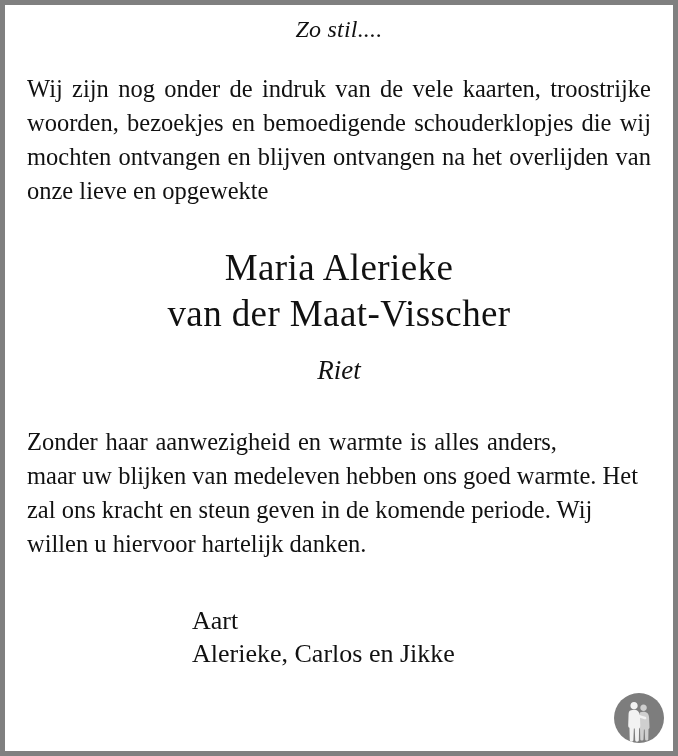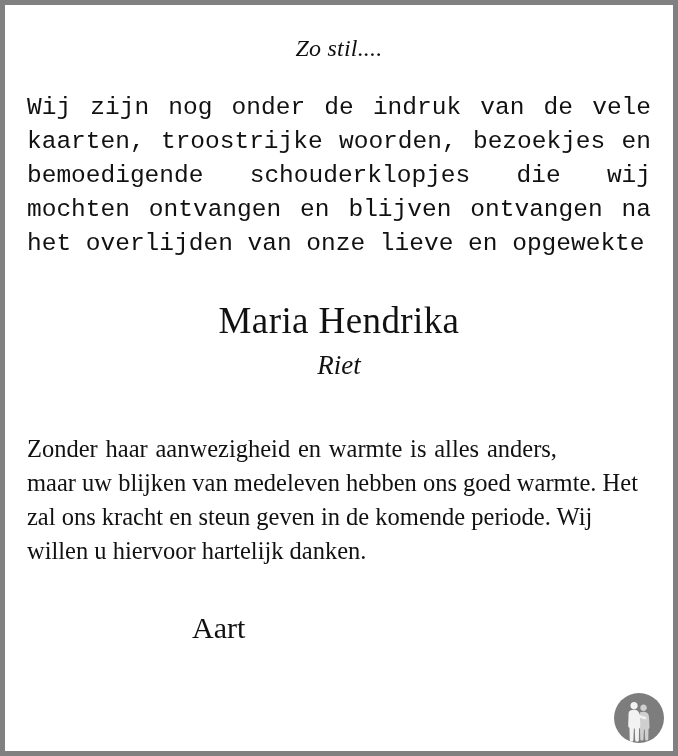--- a/index.html
+++ b/index.html
@@ -28,21 +28,21 @@
     position: relative;
     box-sizing: border-box;
     width: 100%;
     height: 100%;
     padding: 0 17px;
   }
 
   
   .quote-block {
     margin: 0;
-    padding-top: 28px;
+    padding-top: 9px;
     display: flex;
     flex-direction: column;
     align-items: center;
   }
   .quote-inner {
     text-align: left;
   }
   .quote-line {
     font-style: italic;
     font-size: 24px;
@@ -55,24 +55,23 @@
   .para {
     font-size: 24.5px;
     line-height: 34px;
     text-align: justify;
     text-justify: inter-word;
     margin: 0;
     padding: 0 5px;
   }
   .para.p-intro {
     margin-top: 27px;
-    font-family: Liberation Mono, monospace;
   }
   .para.p-thanks {
-    margin-top: 12px;
+    margin-top: 0;
     text-align: left;
   }
   .para.p-thanks .justified-line {
     display: block;
     text-align: justify;
     text-align-last: justify;
     width: 530px;
   }
 
   
@@ -83,35 +82,35 @@
   .name-line {
     font-size: 37px;
     line-height: 46px;
     letter-spacing: 0.4px;
     white-space: nowrap;
   }
   .nickname {
     font-style: italic;
     font-size: 27px;
     line-height: 34px;
-    margin-top: 4px;
+    margin-top: 16px;
   }
 
   
   .gap-before-thanks {
     height: 38px;
   }
 
   
   .signature-block {
     margin-top: 43px;
     padding-left: 170px;
   }
   .signature-line {
-    font-size: 30px;
+    font-size: 26px;
     line-height: 33px;
     white-space: nowrap;
   }
 
   
   .logo {
     position: absolute;
     right: 8px;
     bottom: 7px;
     width: 52px;
@@ -126,35 +125,37 @@
 
     <div class="quote-block">
       <div class="quote-inner">
         <div class="quote-line">Zo stil....</div>
       </div>
     </div>
 
     <p class="para p-intro">Wij zijn nog onder de indruk van de vele kaarten, troostrijke woorden, bezoekjes en bemoedigende schouderklopjes die wij mochten ontvangen en blijven ontvangen na het overlijden van onze lieve en opgewekte</p>
 
     <div class="name-block">
-      <div class="name-line">Maria Hendrika</div>
+      <div class="name-line">Maria Alerieke</div>
+      <div class="name-line">van der Maat-Visscher</div>
       <div class="nickname">Riet</div>
     </div>
 
     <div class="gap-before-thanks"></div>
 
     <div class="para p-thanks">
       <span class="justified-line">Zonder haar aanwezigheid en warmte is alles anders,</span>
       <span class="line">maar uw blijken van medeleven hebben ons goed warmte.</span>
       <span class="line">Het zal ons kracht en steun geven in de komende periode.</span>
       <span class="line">Wij willen u hiervoor hartelijk danken.</span>
     </div>
 
     <div class="signature-block">
       <div class="signature-line">Aart</div>
+      <div class="signature-line">Alerieke, Carlos en Jikke</div>
     </div>
 
     <div class="logo">
       <svg viewBox="0 0 52 52" width="52" height="52" aria-hidden="true">
         <circle cx="26" cy="26" r="25" fill="#7d7d7d"></circle>
 
         <path d="M30.5 12.5c2.0 0 3.3 1.5 3.3 3.3 0 1.8-1.3 3.2-3.3 3.2-1.9 0-3.2-1.4-3.2-3.2 0-1.8 1.3-3.3 3.2-3.3z" fill="#cfcfcf"></path>
         <path d="M27.3 20.2c2.4-0.9 5.3-0.7 7.0 0.9 1.3 1.2 1.7 3.0 1.8 5.0l0.4 9.0c0.05 1.1-0.3 1.8-1.0 1.9l-0.2 10.2c0 0.9-0.6 1.4-1.6 1.4-1.0 0-1.6-0.5-1.6-1.4l-0.4-9.6h-0.8l-0.4 9.6c0 0.9-0.6 1.4-1.6 1.4-1.0 0-1.6-0.5-1.6-1.4l-0.3-10.4c-0.8-0.2-1.1-0.9-1.1-2.0l0.2-9.4c0.05-2.3 0.5-4.3 1.2-5.2z" fill="#cfcfcf"></path>
 
         <path d="M21.0 10.0c2.2 0 3.7 1.7 3.7 3.7 0 2.0-1.5 3.6-3.7 3.6-2.1 0-3.6-1.6-3.6-3.6 0-2.0 1.5-3.7 3.6-3.7z" fill="#f2f2f2"></path>

